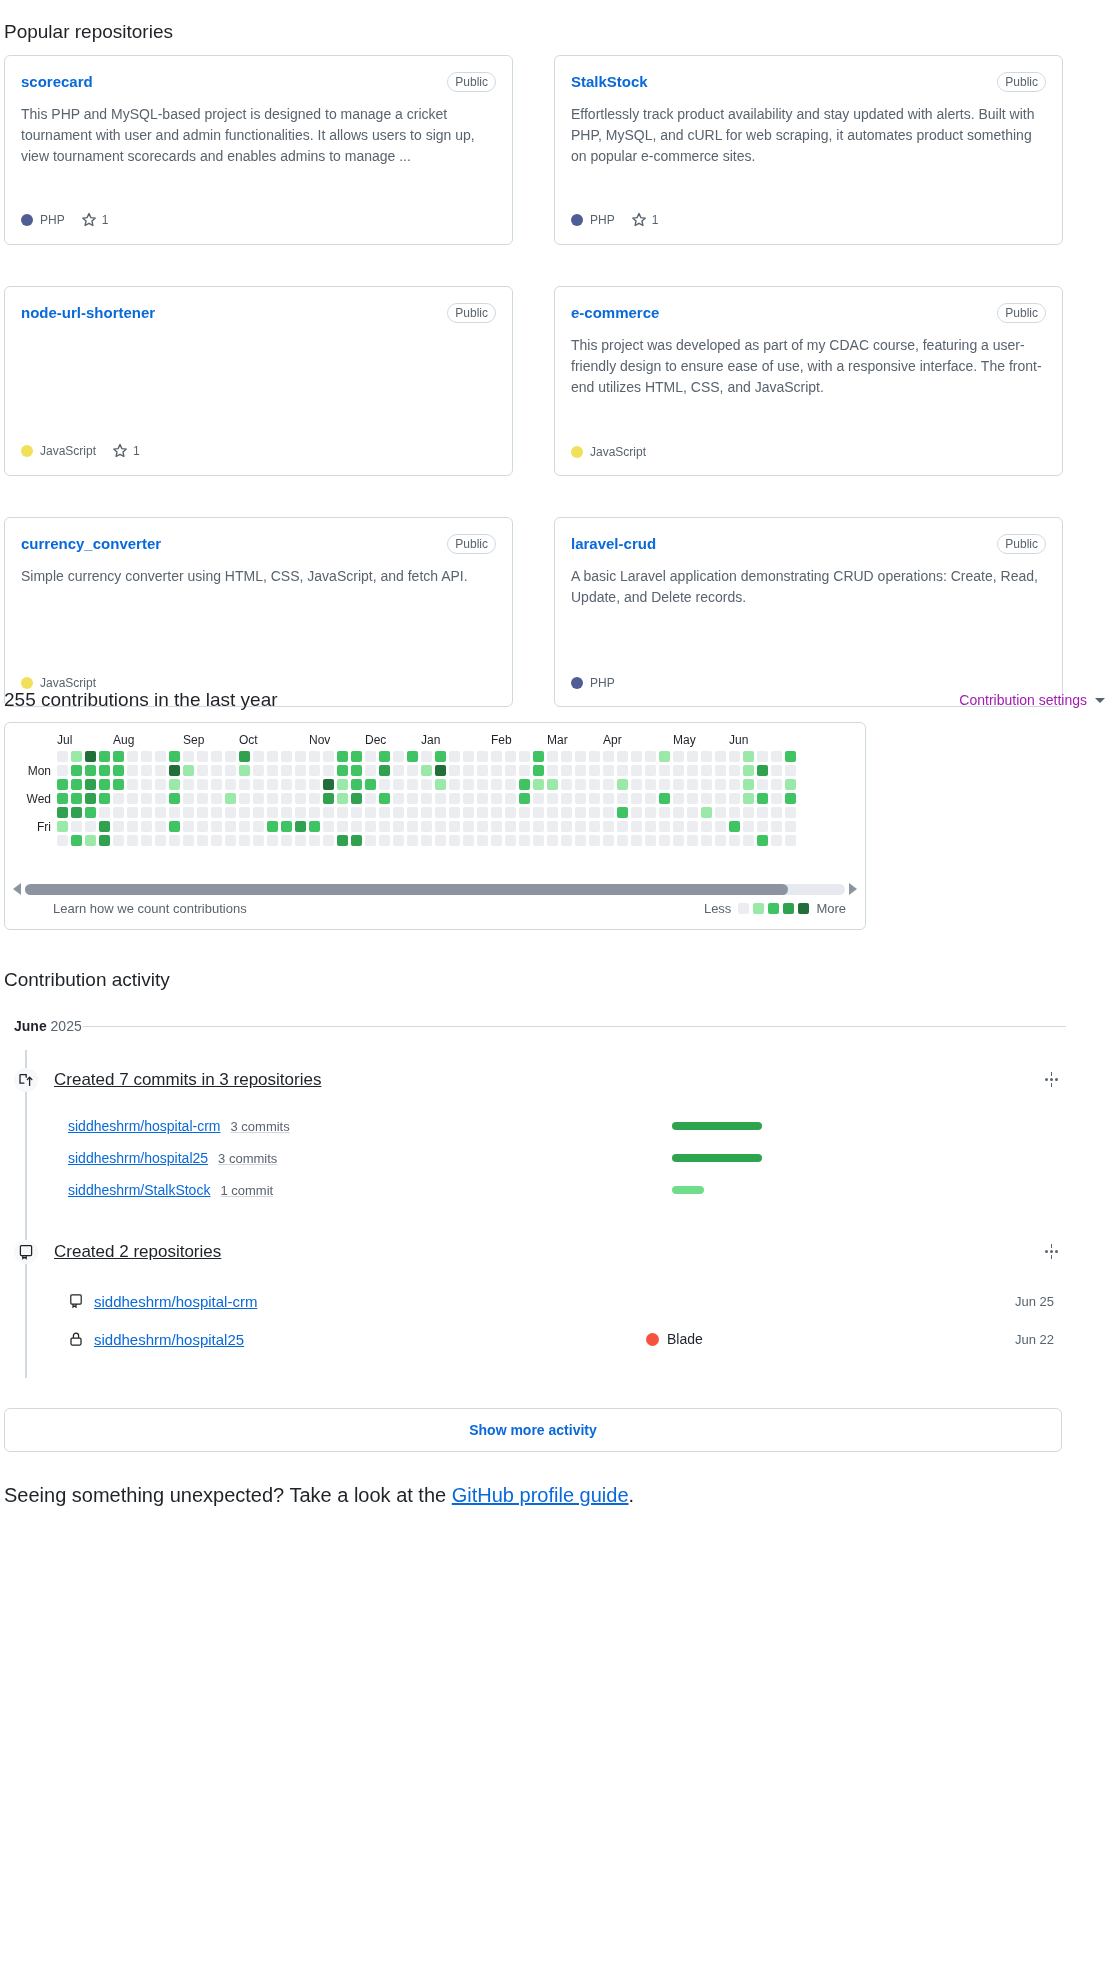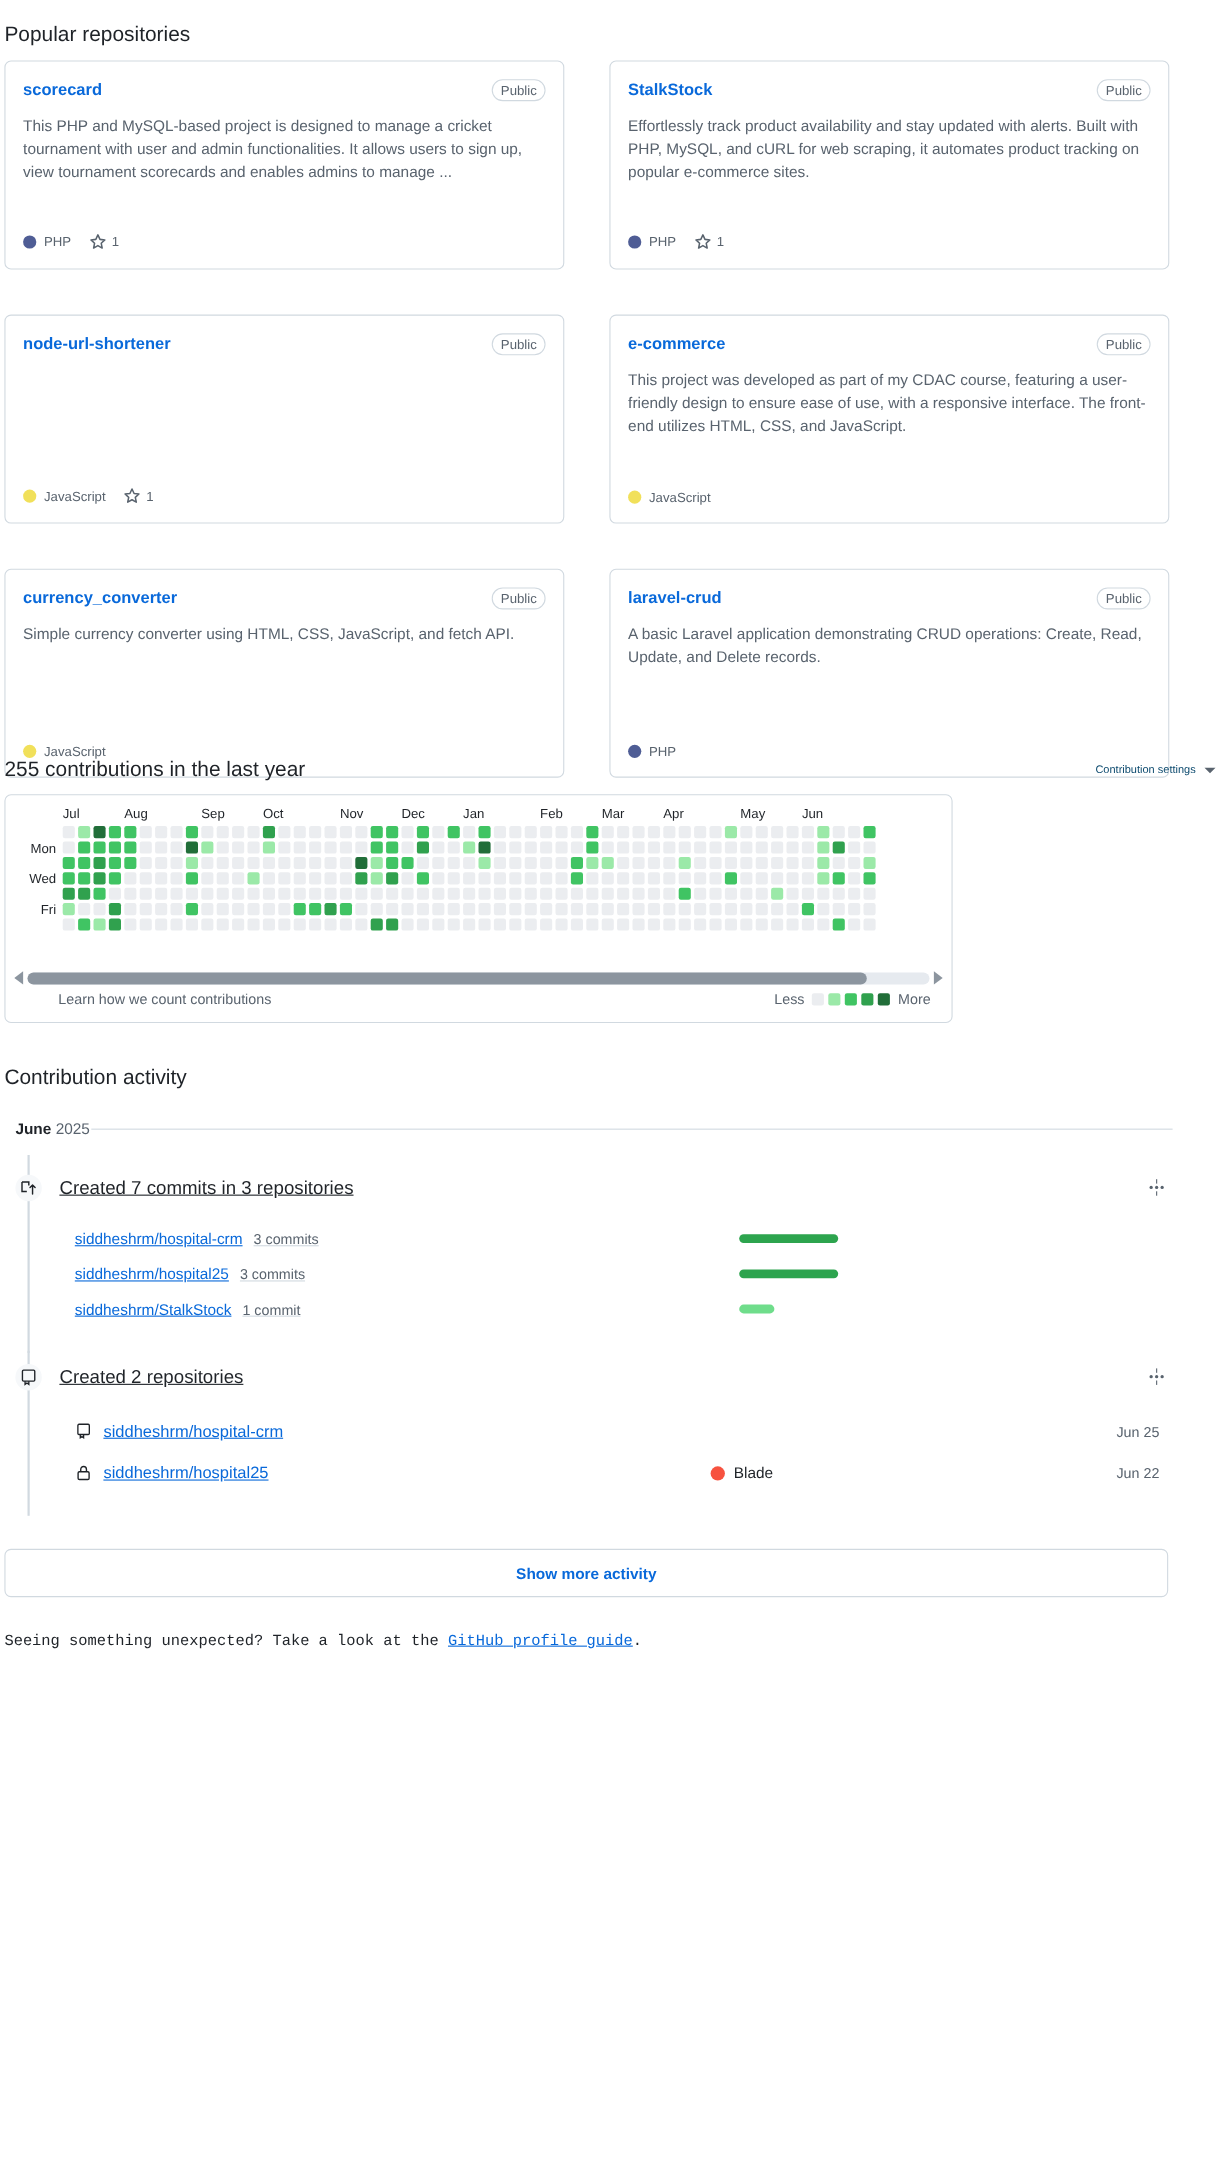--- a/index.html
+++ b/index.html
@@ -116,22 +116,22 @@
     width: 1109px;
     display: flex;
     align-items: center;
     justify-content: space-between;
   }
   #contrib-count { font-size: 19px; font-weight: 400; color: #1f2328; }
   #contrib-settings-btn {
     display: flex;
     align-items: center;
     gap: 8px;
-    font-size: 10px;
-    color: #0c4a6e;
+    font-size: 14px;
+    color: #a21caf;
     background: none;
     border: none;
     cursor: pointer;
     font-family: inherit;
     padding: 4px 8px;
   }
   .caret {
     width: 0; height: 0;
     border-left: 5px solid transparent;
     border-right: 5px solid transparent;
@@ -411,23 +411,22 @@
     font-weight: 600;
     font-family: inherit;
     cursor: pointer;
   }
 
   
   #footer-note {
     position: absolute;
     left: 4px;
     top: 1484px;
-    font-size: 14px;
+    font-size: 20px;
     color: #1f2328;
-    font-family: Liberation Mono, monospace;
   }
   #footer-note a { color: #0969da; text-decoration: underline; }
 </style>
 </head>
 <body>
 
 <div class="page">
 
   <h2 class="section-title" id="popular-heading">Popular repositories</h2>
 
@@ -451,21 +450,21 @@
             </span>
             <span>1</span>
           </span>
         </div>
       </div>
       <div class="repo-card">
         <div class="repo-head">
           <a href="#" class="repo-name">StalkStock</a>
           <span class="visibility-badge">Public</span>
         </div>
-        <div class="repo-desc">Effortlessly track product availability and stay updated with alerts. Built with PHP, MySQL, and cURL for web scraping, it automates product tracking on popular e-commerce sites.</div>
+        <div class="repo-desc">Effortlessly track product availability and stay updated with alerts. Built with PHP, MySQL, and cURL for web scraping, it automates product something on popular e-commerce sites.</div>
         <div class="repo-meta">
           <span class="lang">
             <span class="lang-dot" style="background:#4F5D95"></span>
             <span>PHP</span>
           </span>
           <span class="stars">
             <span>
               <svg width="16" height="16" viewBox="0 0 16 16" fill="none" stroke="#59636e" stroke-width="1.4" stroke-linejoin="round">
                 <path d="M8 1.5l1.9 4.1 4.4.5-3.3 3 .9 4.4L8 11.3 4.1 13.5l.9-4.4-3.3-3 4.4-.5z"></path>
               </svg>

